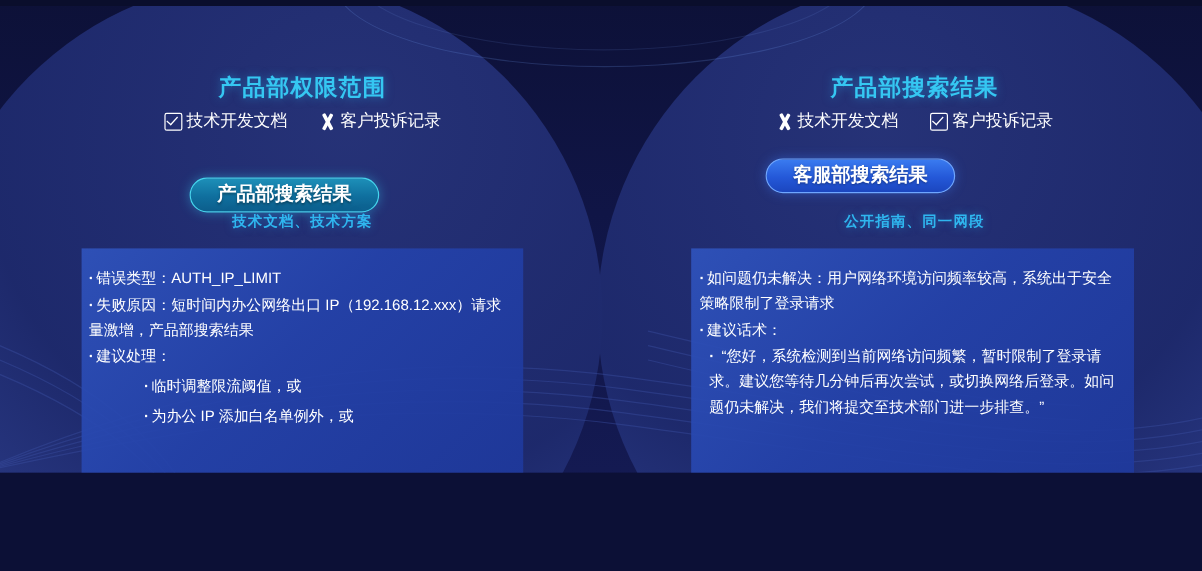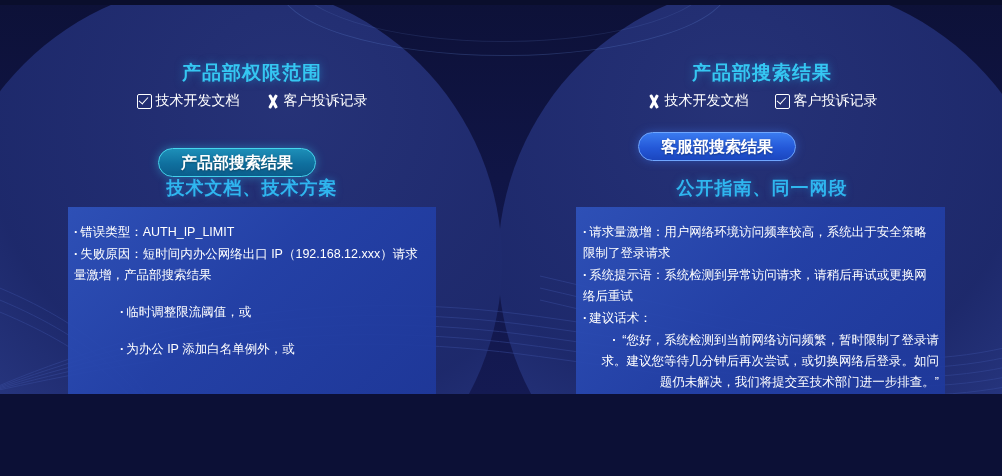--- a/index.html
+++ b/index.html
@@ -181,21 +181,21 @@
     background: linear-gradient(180deg, #3a7bf0 0%, #2458d8 55%, #1b46bf 100%);
     border: 1.6px solid #6fa6ff;
     box-shadow: 0 0 10px rgba(60,120,240,0.45);
   }
 
   .sub-title {
     position: absolute;
     z-index: 6;
     width: 380px;
     text-align: center;
-    font-size: 18px;
+    font-size: 12px;
     font-weight: bold;
     color: #2fb6ef;
     letter-spacing: 1px;
     text-shadow: 0 0 7px rgba(40,160,230,0.5);
   }
   .sub-title.left { left: 62px; top: 176px; }
   .sub-title.right { left: 572px; top: 176px; }
 
   
   .body-list {
@@ -208,33 +208,32 @@
   .body-list.left { left: 74px; top: 222px; width: 356px; }
   .body-list.right { left: 583px; top: 222px; width: 356px; }
   .bl-item { margin: 0 0 1px 0; }
   .bl-item::before {
     content: "\00B7";
     margin-right: 2px;
     font-weight: bold;
   }
   .bl-item .k { font-weight: normal; }
   .bl-sub {
-    margin: 16px 0 1px 0;
+    margin: 4px 0 1px 0;
     padding-left: 46px;
   }
   .bl-sub::before {
     content: "\00B7";
     margin-right: 2px;
     font-weight: bold;
   }
   .bl-quote {
     margin: 0;
     padding-left: 8px;
     text-indent: 0;
-    text-align: right;
   }
   .bl-quote::before {
     content: "\00B7";
     margin-right: 6px;
     font-weight: bold;
   }
 </style>
 </head>
 <body>
 
@@ -277,20 +276,21 @@
 
   <div class="pill left">产品部搜索结果</div>
 
   <div class="sub-title left">技术文档、技术方案</div>
 
   <div class="panel left"></div>
 
   <div class="body-list left">
     <p class="bl-item"><span class="k">错误类型：</span><span>AUTH_IP_LIMIT</span></p>
     <p class="bl-item"><span class="k">失败原因：</span><span>短时间内办公网络出口 IP（192.168.12.xxx）请求量激增，产品部搜索结果</span></p>
+    <p class="bl-item"><span class="k">建议处理：</span><span></span></p>
     <p class="bl-sub">临时调整限流阈值，或</p>
     <p class="bl-sub">为办公 IP 添加白名单例外，或</p>
   </div>
 
   <div class="col-title right">产品部搜索结果</div>
 
   <div class="chips right">
     <div class="chip">
       <span class="mark-x"></span>
       <span>技术开发文档</span>
@@ -301,19 +301,18 @@
     </div>
   </div>
 
   <div class="pill right">客服部搜索结果</div>
 
   <div class="sub-title right">公开指南、同一网段</div>
 
   <div class="panel right"></div>
 
   <div class="body-list right">
-    <p class="bl-item"><span class="k">请求量激增：</span><span>用户网络环境访问频率较高，系统出于安全策略限制了登录请求</span></p>
-    <p class="bl-item"><span class="k">系统提示语：</span><span>系统检测到异常访问请求，请稍后再试或更换网络后重试</span></p>
+    <p class="bl-item"><span class="k">如问题仍未解决：</span><span>用户网络环境访问频率较高，系统出于安全策略限制了登录请求</span></p>
     <p class="bl-item"><span class="k">建议话术：</span><span></span></p>
     <p class="bl-quote">“您好，系统检测到当前网络访问频繁，暂时限制了登录请求。建议您等待几分钟后再次尝试，或切换网络后登录。如问题仍未解决，我们将提交至技术部门进一步排查。”</p>
   </div>
 
 </div>
 
 </body></html>

